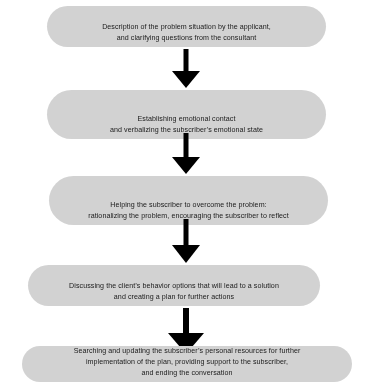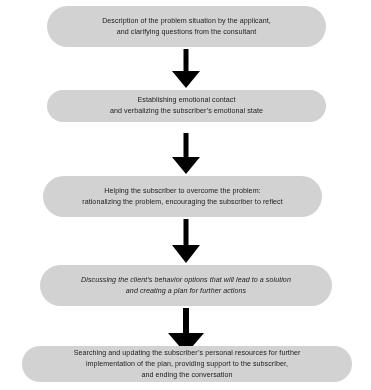--- a/index.html
+++ b/index.html
@@ -17,21 +17,21 @@
     position: relative;
     width: 371px;
     height: 390px;
   }
   .stage {
     position: absolute;
     box-sizing: border-box;
     background: #d2d2d2;
     border-radius: 999px;
     display: flex;
-    align-items: center;
+    align-items: flex-end;
     justify-content: center;
     text-align: center;
     color: #1a1a1a;
     font-size: 7.1px;
     line-height: 11px;
     letter-spacing: 0.01em;
     padding: 3px 14px;
   }
   .stage-text {
     display: block;
@@ -72,41 +72,41 @@
   <div class="stage" style="left:47px; top:6px; width:279px; height:41px;">
     <span class="stage-text">Description of the problem situation by the applicant,
 and clarifying questions from the consultant</span>
   </div>
 
   <div class="arrow" style="top:49px; width:30px; height:39px;">
     <span class="stem" style="width:5px; height:24px;"></span>
     <span class="head" style="border-left-width:14px; border-right-width:14px; border-top-width:17px;"></span>
   </div>
 
-  <div class="stage" style="left:47px; top:90px; width:279px; height:32px;">
+  <div class="stage" style="left:47px; top:90px; width:279px; height:49px;">
     <span class="stage-text">Establishing emotional contact
 and verbalizing the subscriber’s emotional state</span>
   </div>
 
   <div class="arrow" style="top:133px; width:30px; height:41px;">
     <span class="stem" style="width:5px; height:26px;"></span>
     <span class="head" style="border-left-width:14px; border-right-width:14px; border-top-width:17px;"></span>
   </div>
 
-  <div class="stage" style="left:43px; top:176px; width:279px; height:41px;">
+  <div class="stage" style="left:49px; top:176px; width:279px; height:49px;">
     <span class="stage-text">Helping the subscriber to overcome the problem:
 rationalizing the problem, encouraging the subscriber to reflect</span>
   </div>
 
   <div class="arrow" style="top:219px; width:30px; height:44px;">
     <span class="stem" style="width:5px; height:28px;"></span>
     <span class="head" style="border-left-width:14px; border-right-width:14px; border-top-width:18px;"></span>
   </div>
 
-  <div class="stage" style="left:40px; top:265px; width:292px; height:41px;font-style:italic;">
+  <div class="stage" style="left:28px; top:265px; width:292px; height:41px;">
     <span class="stage-text">Discussing the client’s behavior options that will lead to a solution
 and creating a plan for further actions</span>
   </div>
 
   <div class="arrow" style="top:308px; width:40px; height:46px;">
     <span class="stem" style="width:6px; height:27px;"></span>
     <span class="head" style="border-left-width:18px; border-right-width:18px; border-top-width:21px;"></span>
   </div>
 
   <div class="stage" style="left:22px; top:346px; width:330px; height:36px;">

